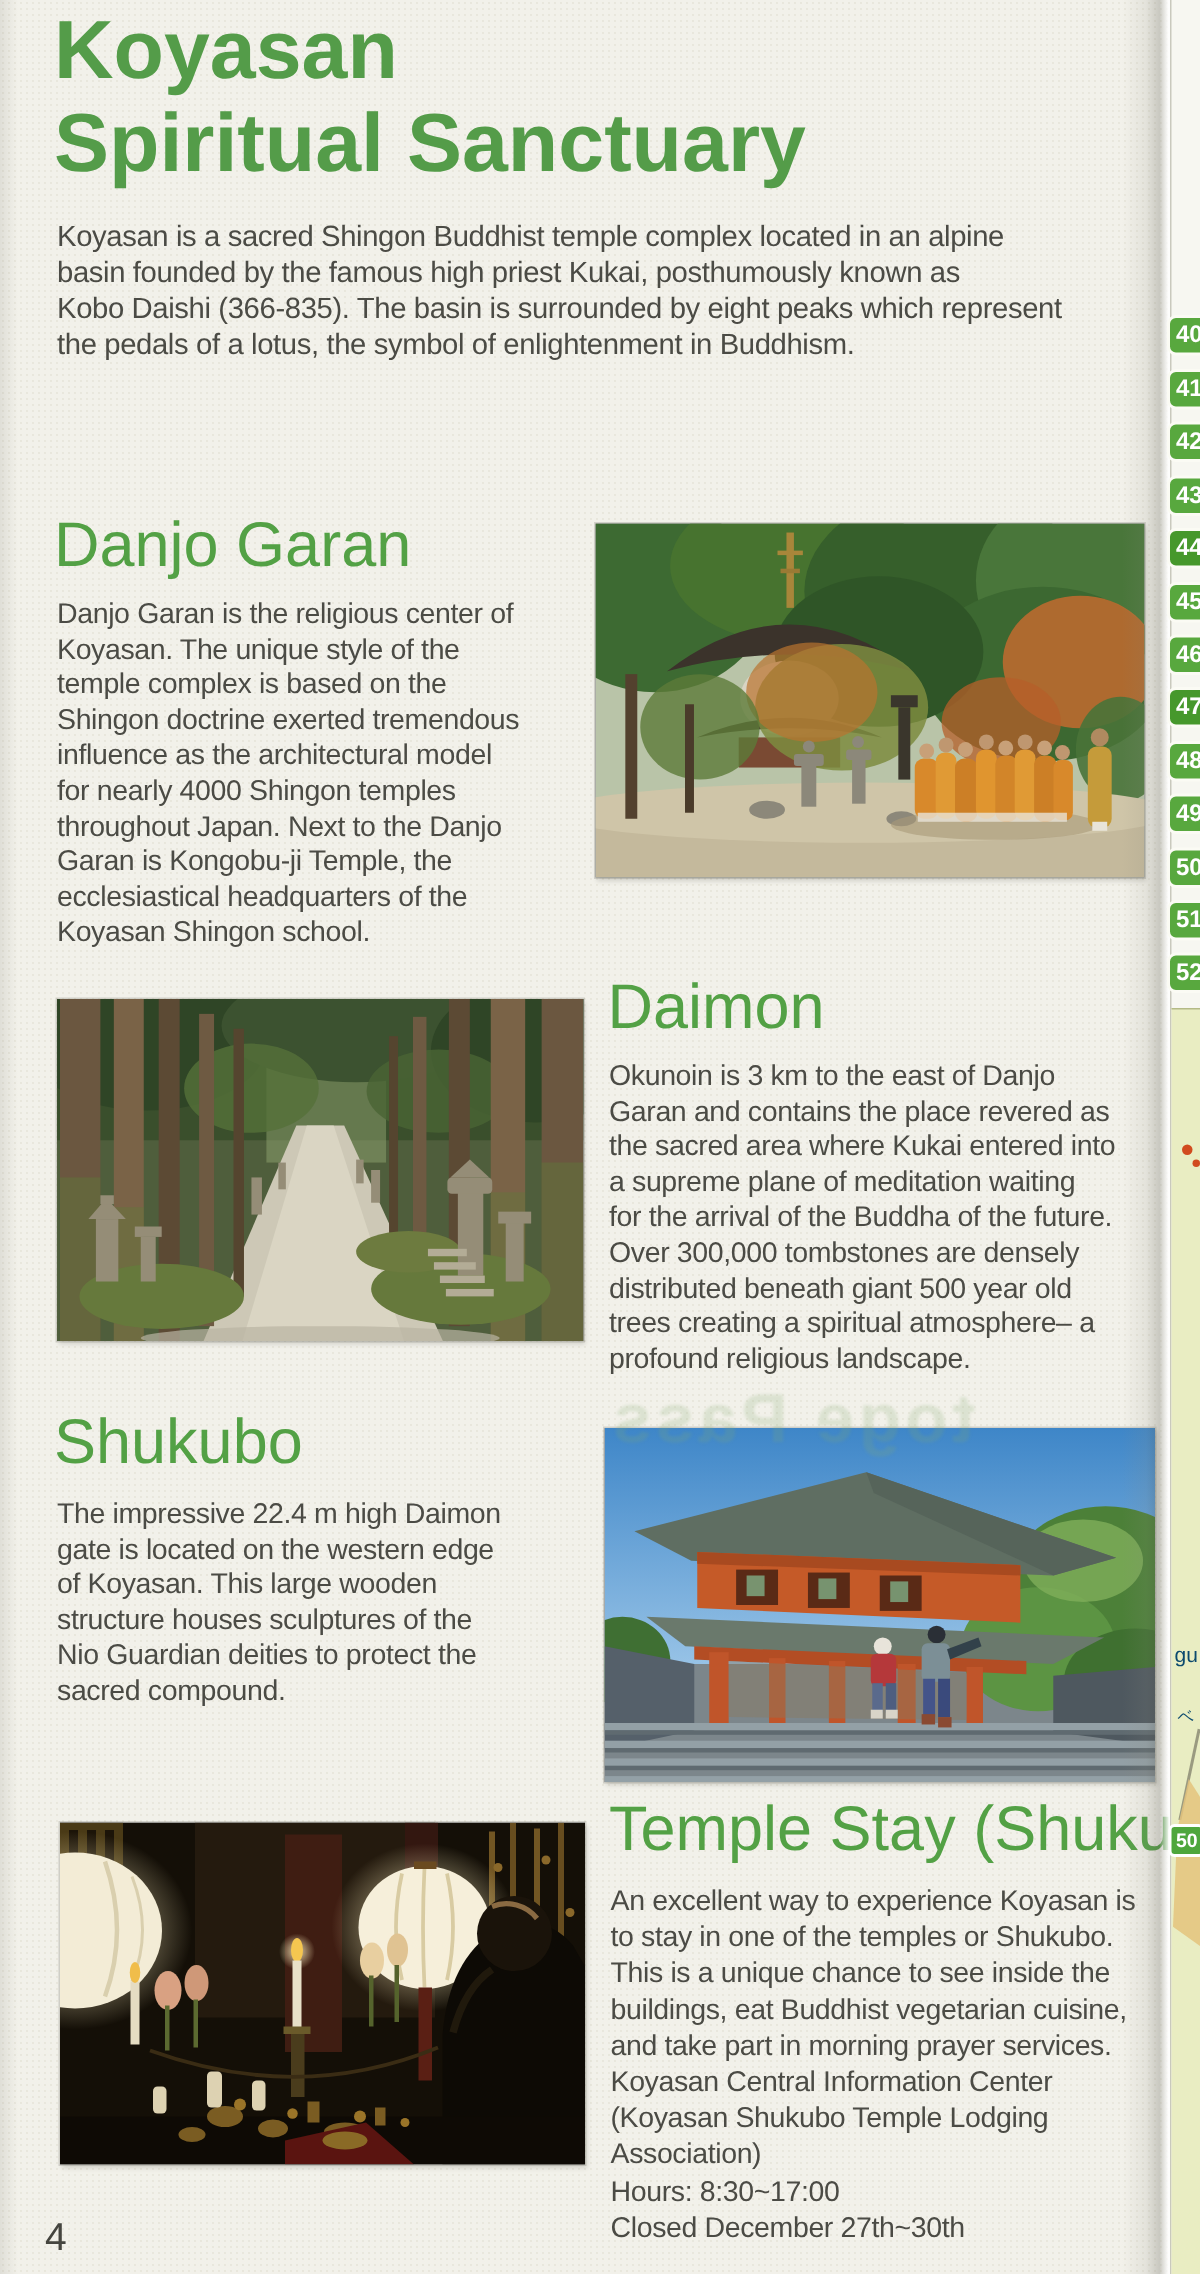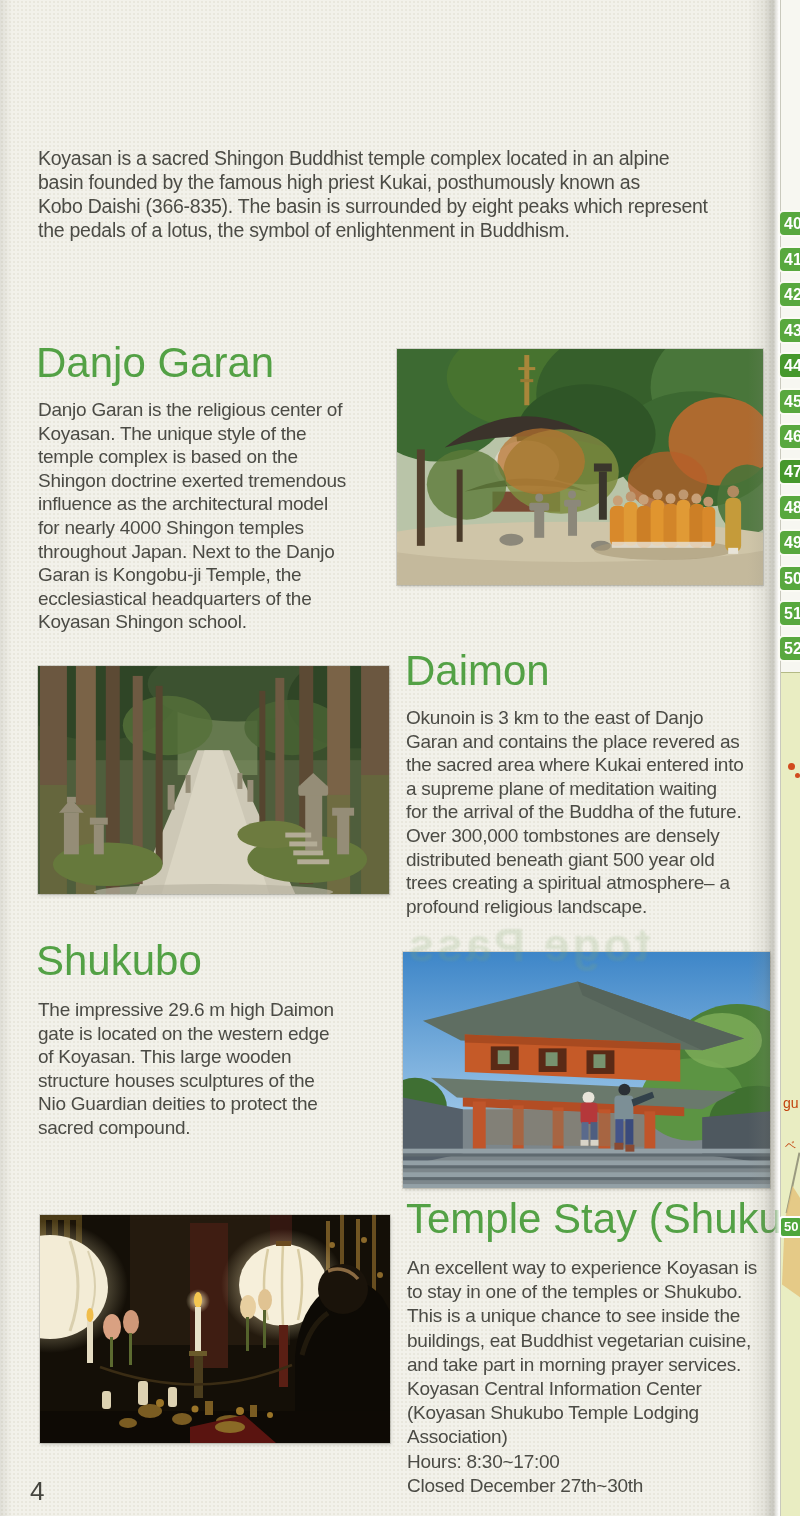--- a/index.html
+++ b/index.html
@@ -29,39 +29,43 @@
     font-size:46px;font-weight:bold;color:rgba(128,172,112,0.20);
     transform:scaleX(-1);letter-spacing:3px;filter:blur(1px);}
   .page-curl{position:absolute;left:748px;top:0;width:32px;height:100%;z-index:3;
     background:linear-gradient(to right, rgba(150,150,140,0) 0%, rgba(140,140,128,0.14) 50%,
       rgba(95,95,85,0.28) 78%, rgba(255,255,255,0.85) 96%);}
   .adjacent-strip{position:absolute;left:780px;top:0;width:20px;height:100%;z-index:4;
     background:#f7f7f1;border-left:1px solid #c9c9bd;}
   .adjacent-map{position:absolute;left:0;top:672px;width:20px;height:844px;
     background:#e9edc2;border-top:1px solid #b4ba86;}
   .map-dot{position:absolute;border-radius:50%;background:#d14b1e;}
-  .map-text{position:absolute;color:#c2410c;font-size:14px;line-height:14px;}
+  .map-text{position:absolute;color:#0c4a6e;font-size:14px;line-height:14px;}
   .map-line{position:absolute;width:2px;height:62px;background:#9a9a80;transform:rotate(12deg);}
   .map-tan{position:absolute;left:1px;top:1186px;width:19px;height:112px;background:#e4c37c;
     opacity:0.85;clip-path:polygon(55% 0, 100% 12%, 100% 100%, 0 88%, 15% 30%);}
   .map-marker{position:absolute;left:-2px;top:1216px;width:24px;height:22px;box-sizing:border-box;
     background:#4ea63c;border:2px solid #fff;border-radius:4px;color:#fff;
     font-size:13px;font-weight:bold;line-height:18px;padding-left:3px;}
   .side-tab{position:absolute;left:778px;width:30px;height:27px;box-sizing:border-box;z-index:5;
     background:#58a83e;border:2px solid #fbfbf4;border-radius:6px;
     color:#ffffff;font-size:16px;font-weight:bold;line-height:23px;padding-left:4px;}
   .side-tab.hl{background:#46982c;}
   .page-number{position:absolute;left:30px;top:1476px;font-size:26px;color:#45453f;}
 </style>
 </head>
 <body>
 
 <div class="page">
   <div class="scan-edge-left"></div>
 
+  <div class="title">
+    <div>Koyasan</div>
+    <div>Spiritual Sanctuary</div>
+  </div>
 
   <div class="para intro1">Koyasan is a sacred Shingon Buddhist temple complex located in an alpine
 basin founded by the famous high priest Kukai, posthumously known as
 Kobo Daishi (366-835).  The basin is surrounded by eight peaks which represent
 the pedals of a lotus, the symbol of enlightenment in Buddhism.</div>
 
   <div class="section-heading" style="left:36px;top:340px;">Danjo Garan</div>
   <div class="para body-text" style="left:38px;top:398px;width:362px;">Danjo Garan is the religious center of
 Koyasan. The unique style of the
 temple complex is based on the
@@ -199,21 +203,21 @@
 a supreme plane of meditation waiting
 for the arrival of the Buddha of the future.
 Over 300,000 tombstones are densely
 distributed beneath giant 500 year old
 trees creating a spiritual atmosphere– a
 profound religious landscape.</div>
 
   <div class="show-through">toge Pass</div>
 
   <div class="section-heading" style="left:36px;top:938px;">Shukubo</div>
-  <div class="para body-text" style="left:38px;top:998px;width:370px;">The impressive 29.6 m high Daimon
+  <div class="para body-text" style="left:38px;top:998px;width:370px;">The impressive 22.4 m high Daimon
 gate is located on the western edge
 of Koyasan.  This large wooden
 structure houses sculptures of the
 Nio Guardian deities to protect the
 sacred compound.</div>
 
   <div class="photo" style="left:403px;top:952px;width:367px;height:236px;" aria-label="Vermillion Daimon gate with two visitors climbing stone steps">
     <svg viewBox="0 0 368 240" preserveAspectRatio="none">
       <defs>
         <linearGradient id="sky1" x1="0" y1="0" x2="0" y2="1">

